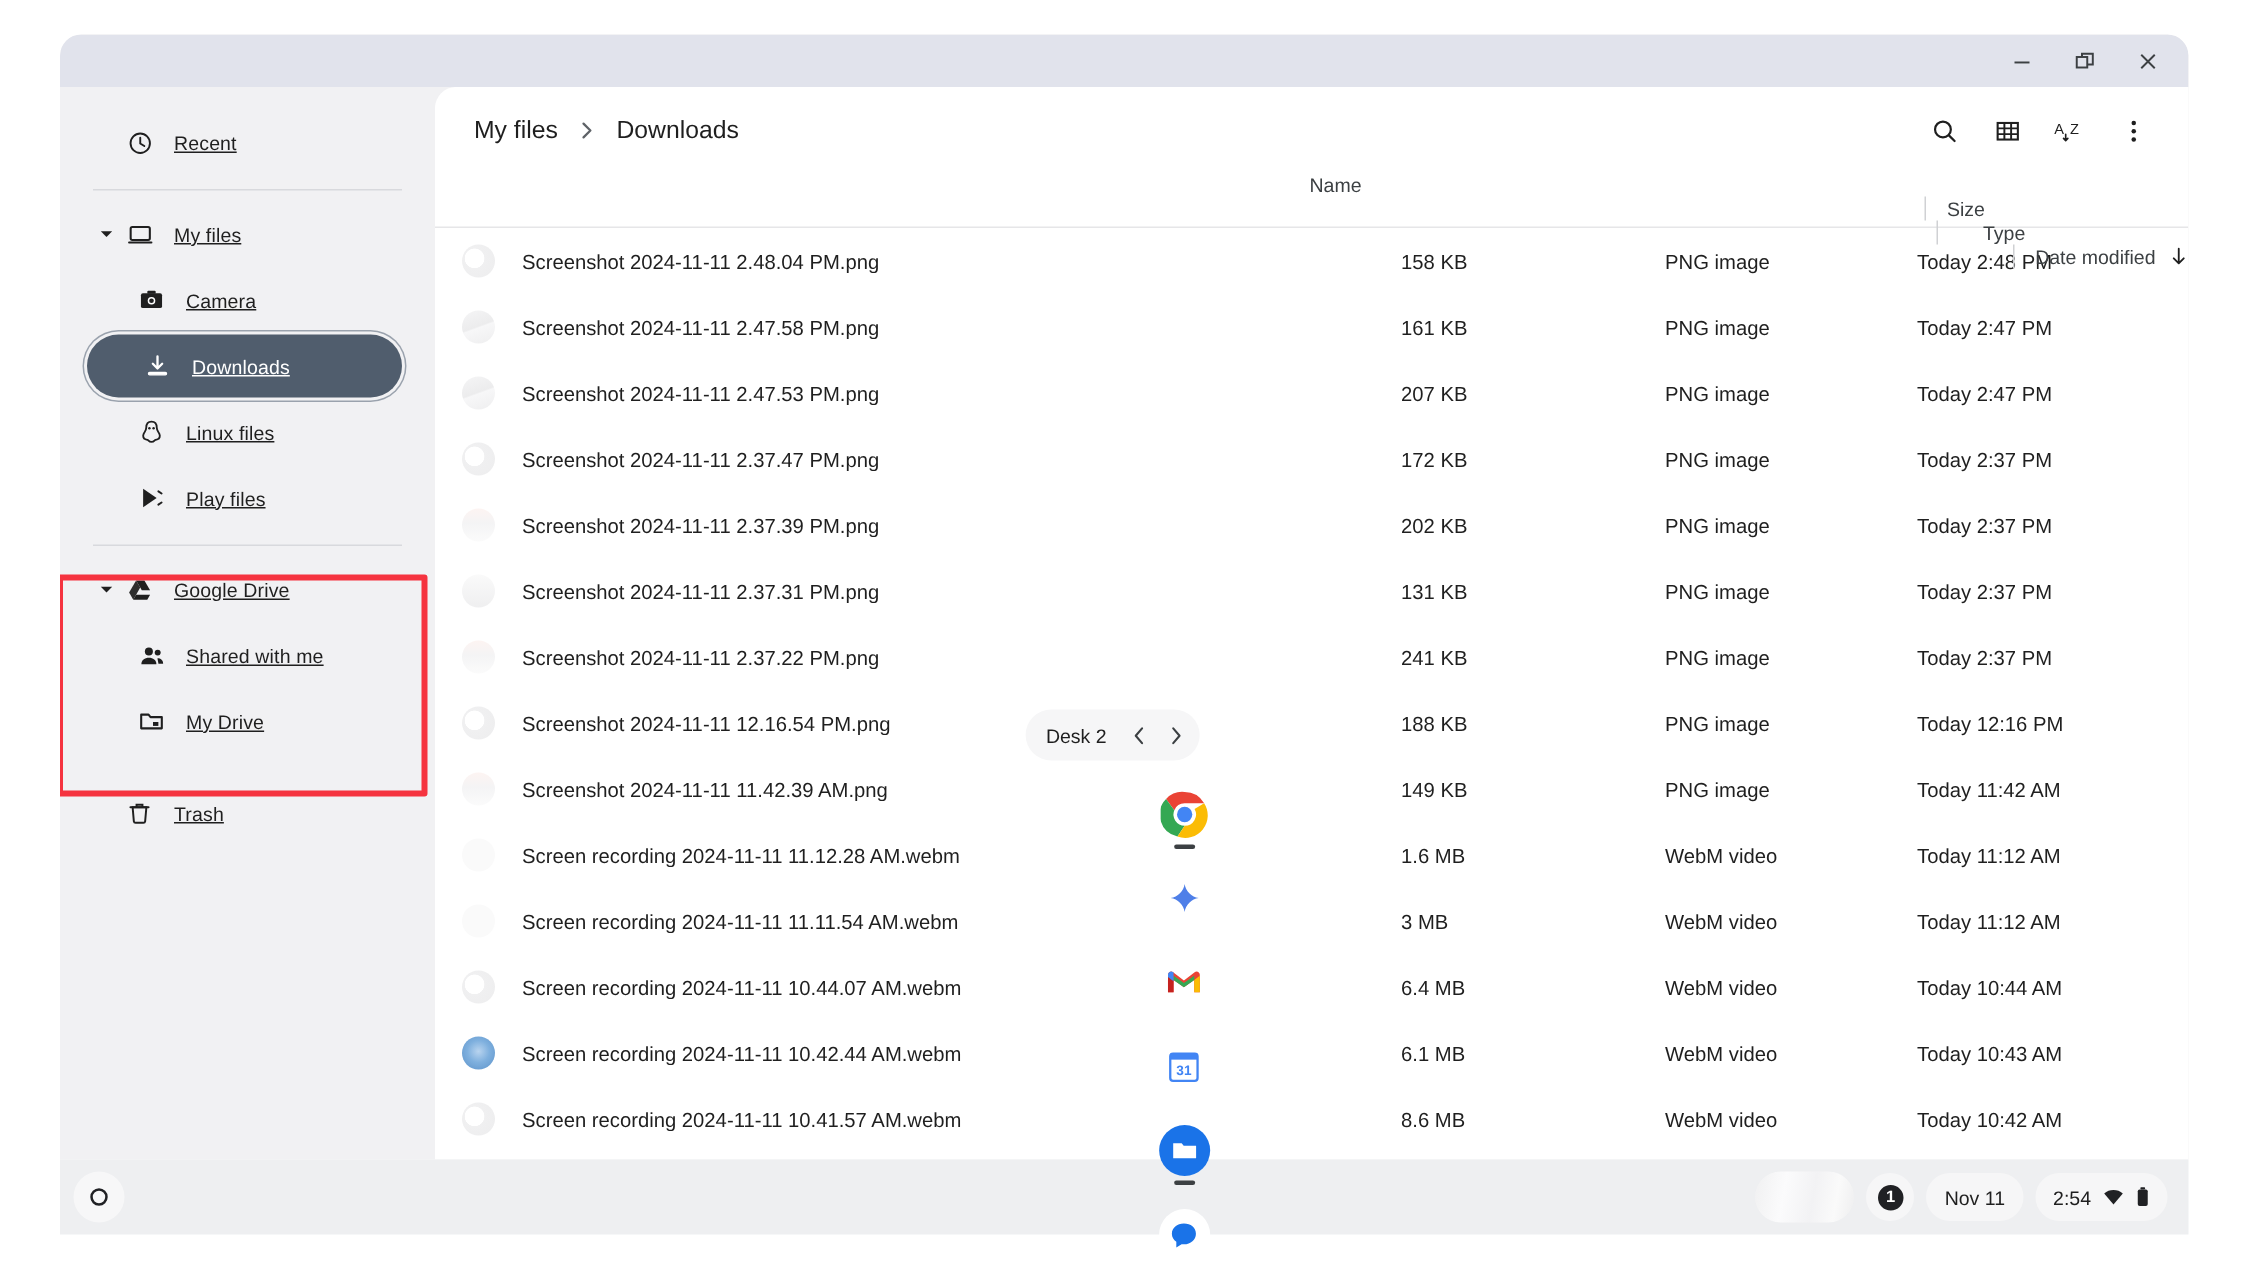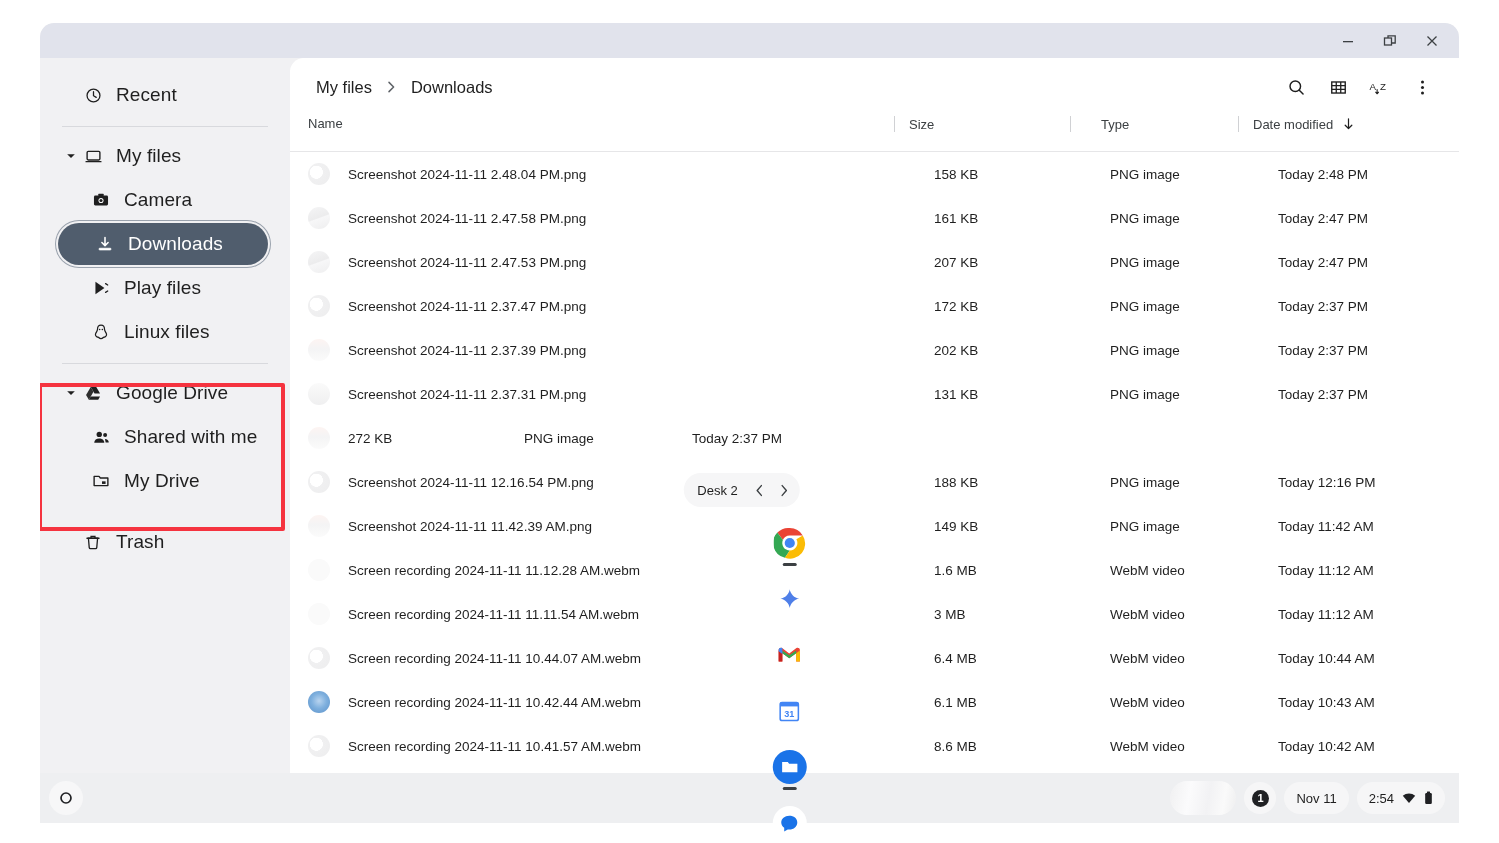--- a/index.html
+++ b/index.html
@@ -55,23 +55,24 @@
     position: relative;
     flex: 0 0 250px;
   }
   .nav-row {
     display: flex;
     align-items: center;
     height: 42px;
     margin: 2px 14px;
     border-radius: 21px;
     padding-left: 8px;
-    font-size: 19px;
+    font-size: 13px;
     color: #1f1f1f;
     white-space: nowrap;
+    text-decoration: underline;
   }
   .nav-row .twisty {
     width: 18px; flex: 0 0 18px;
     display: flex; align-items: center; justify-content: center;
   }
   .nav-row .ico {
     width: 26px; flex: 0 0 26px;
     display: flex; align-items: center; justify-content: center;
     margin-right: 10px;
   }
@@ -130,25 +131,26 @@
   .crumb-sep { margin: 0 6px; display: flex; align-items: center; }
   #tb-actions { display: flex; align-items: center; gap: 8px; }
   .tb-btn {
     width: 34px; height: 34px;
     display: flex; align-items: center; justify-content: center;
     border-radius: 50%;
   }
 
   
   #colhead {
-    display: flex; align-items: flex-start;
+    display: flex; align-items: flex-end;
     height: 36px;
     padding-left: 18px;
     font-size: 13px; color: #3c4043;
     border-bottom: 1px solid #e6e6e8;
+    flex-direction: column;
   }
   .ch { display: flex; align-items: center; position: relative; }
   .ch .sepline {
     width: 1px; height: 16px; background: #d0d1d4;
     margin-right: 14px;
   }
   .ch-name { width: 586px; }
   .ch-size { width: 176px; }
   .ch-type { width: 168px; gap: 16px; }
   .ch-date { flex: 1; }
@@ -345,36 +347,36 @@
               <path d="M11 3.2v9.4M7.2 9.2L11 13l3.8-3.8" fill="none" stroke="#ffffff" stroke-width="1.9" stroke-linecap="round" stroke-linejoin="round"></path>
               <rect x="3.6" y="16.2" width="14.8" height="2" rx="1" fill="#ffffff"></rect>
             </svg>
           </span>
           <span class="lbl">Downloads</span>
         </div>
 
         <div class="nav-row indent-1">
           <span class="ico">
             <svg width="18" height="18" viewBox="0 0 22 22">
-              <path d="M4.2 3.4v15.2l11-7.6z" fill="#1f1f1f"></path>
-              <path d="M16.6 5.6l2.6 1.7M16.6 16.4l2.6-1.7" stroke="#1f1f1f" stroke-width="1.6" stroke-linecap="round"></path>
-            </svg>
-          </span>
-          <span class="lbl">Play files</span>
-        </div>
-
-        <div class="nav-row indent-1">
-          <span class="ico">
-            <svg width="18" height="18" viewBox="0 0 22 22">
               <path d="M11 2.6c-2.9 0-4.3 2.2-4.3 5 0 2-1.4 3.4-2.1 5-0.8 1.8-.3 3.6 1.4 4.3 1 .4 2 .4 2.6 1.1.6.7 1.5 1 2.4 1s1.8-.3 2.4-1c.6-.7 1.6-.7 2.6-1.1 1.7-.7 2.2-2.5 1.4-4.3-.7-1.6-2.1-3-2.1-5 0-2.8-1.4-5-4.3-5z" fill="none" stroke="#1f1f1f" stroke-width="1.5"></path>
               <circle cx="9.3" cy="8" r="1" fill="#1f1f1f"></circle>
               <circle cx="12.7" cy="8" r="1" fill="#1f1f1f"></circle>
             </svg>
           </span>
           <span class="lbl">Linux files</span>
+        </div>
+
+        <div class="nav-row indent-1">
+          <span class="ico">
+            <svg width="18" height="18" viewBox="0 0 22 22">
+              <path d="M4.2 3.4v15.2l11-7.6z" fill="#1f1f1f"></path>
+              <path d="M16.6 5.6l2.6 1.7M16.6 16.4l2.6-1.7" stroke="#1f1f1f" stroke-width="1.6" stroke-linecap="round"></path>
+            </svg>
+          </span>
+          <span class="lbl">Play files</span>
         </div>
 
         <div class="divider"></div>
 
         <div class="nav-row indent-0">
           <span class="twisty">
             <svg width="10" height="10" viewBox="0 0 10 10">
                 <path d="M1.2 3.2L5 7L8.8 3.2z" fill="#1f1f1f"></path>
               </svg>
           </span>
@@ -531,21 +533,22 @@
               </div>
               <div class="frow">
                 <span class="thumb t-d"></span>
                 <span class="c-name">Screenshot 2024-11-11 2.37.31 PM.png</span>
                 <span class="c-size">131 KB</span>
                 <span class="c-type">PNG image</span>
                 <span class="c-date">Today 2:37 PM</span>
               </div>
               <div class="frow">
                 <span class="thumb t-c"></span>
-                <span class="c-size">272 KB</span>
+                <span class="c-name">Screenshot 2024-11-11 2.37.22 PM.png</span>
+                <span class="c-size">241 KB</span>
                 <span class="c-type">PNG image</span>
                 <span class="c-date">Today 2:37 PM</span>
               </div>
               <div class="frow">
                 <span class="thumb t-a"></span>
                 <span class="c-name">Screenshot 2024-11-11 12.16.54 PM.png</span>
                 <span class="c-size">188 KB</span>
                 <span class="c-type">PNG image</span>
                 <span class="c-date">Today 12:16 PM</span>
               </div>

